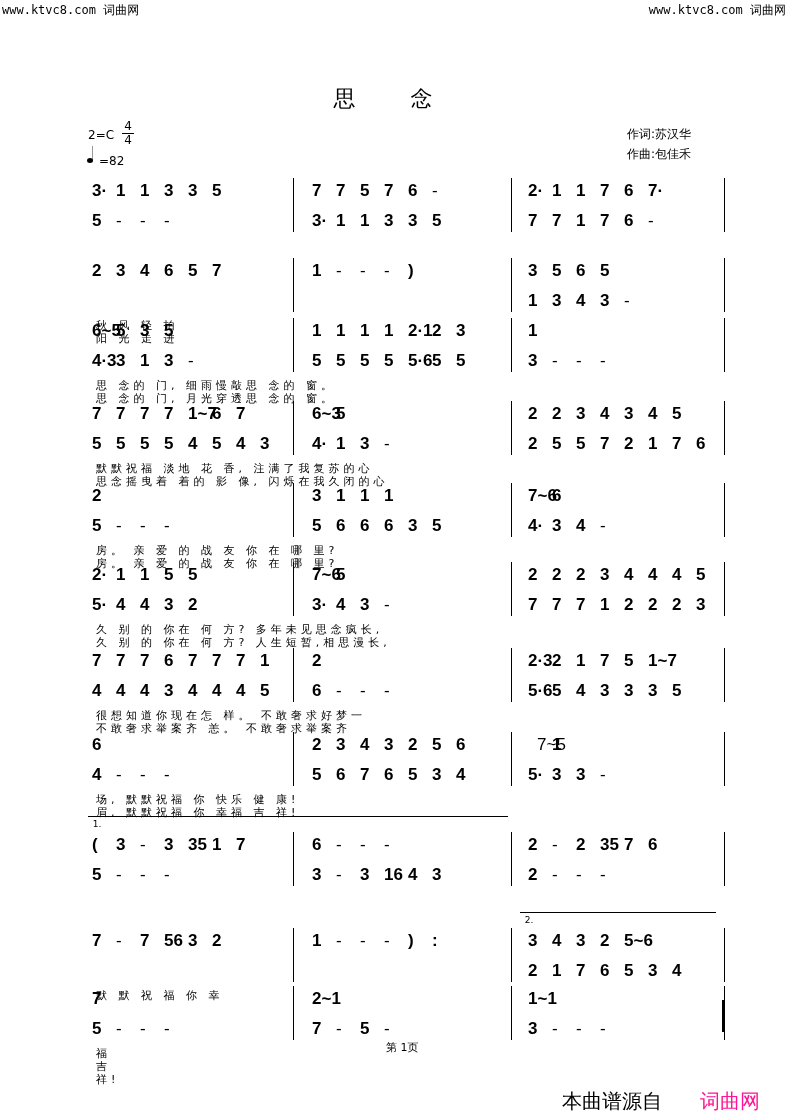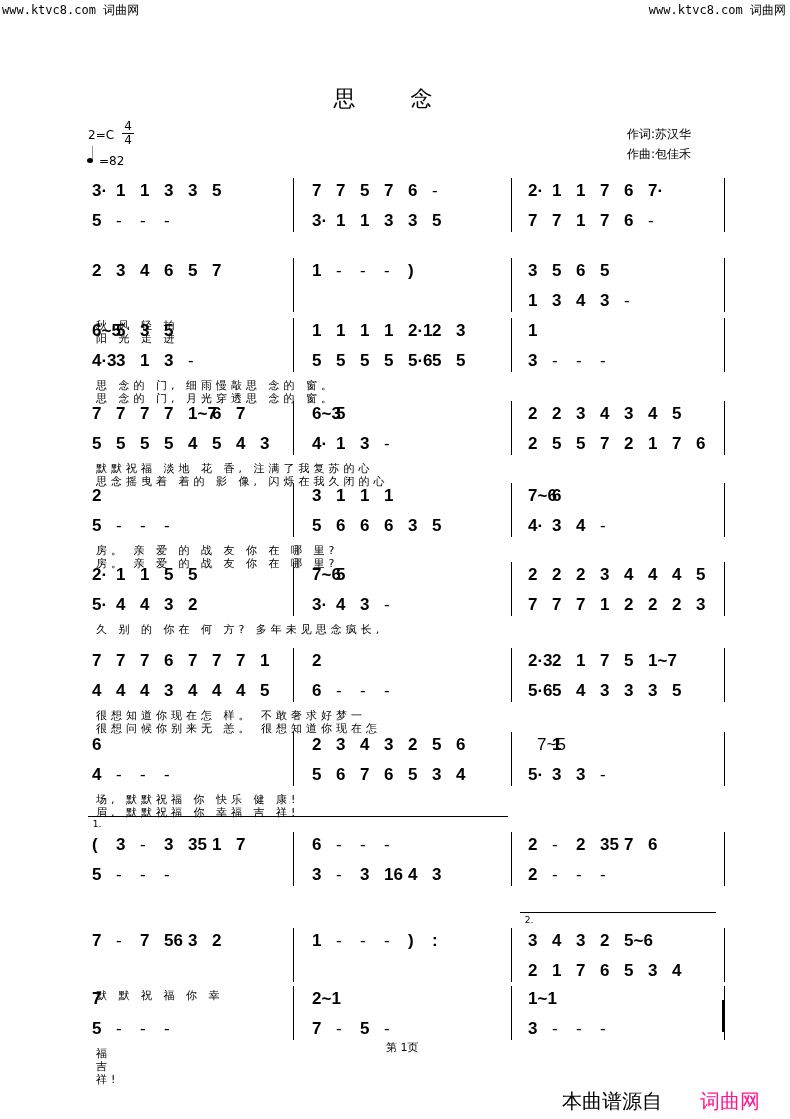--- a/index.html
+++ b/index.html
@@ -228,20 +228,21 @@
     <div class="n" style="left: 576px; top: 596px; width: auto; white-space: nowrap; font-weight: bold;">7</div>
     <div class="n" style="left: 600px; top: 596px; width: auto; white-space: nowrap; font-weight: bold;">1</div>
     <div class="n" style="left: 624px; top: 596px; width: auto; white-space: nowrap; font-weight: bold;">2</div>
     <div class="n" style="left: 648px; top: 596px; width: auto; white-space: nowrap; font-weight: bold;">2</div>
     <div class="n" style="left: 672px; top: 596px; width: auto; white-space: nowrap; font-weight: bold;">2</div>
     <div class="n" style="left: 696px; top: 596px; width: auto; white-space: nowrap; font-weight: bold;">3</div>
     <div class="bar" style="left: 293px; top: 562px; height: 54px;"></div>
     <div class="bar" style="left: 511px; top: 562px; height: 54px;"></div>
     <div class="bar" style="left: 724px; top: 562px; height: 54px;"></div>
     <div class="ly" style="left: 96px; top: 624px; width: auto; white-space: pre; letter-spacing: 4px; text-align: left;">久 别 的 你在 何 方? 多年未见思念疯长,</div>
+    <div class="ly" style="left: 96px; top: 637px; width: auto; white-space: pre; letter-spacing: 4px; text-align: left;">久 别 的 你在 何 方? 人生短暂,相思漫长,</div>
     <div class="n" style="left: 92px; top: 652px; width: auto; white-space: nowrap; font-weight: bold;">7</div>
     <div class="n" style="left: 116px; top: 652px; width: auto; white-space: nowrap; font-weight: bold;">7</div>
     <div class="n" style="left: 140px; top: 652px; width: auto; white-space: nowrap; font-weight: bold;">7</div>
     <div class="n" style="left: 164px; top: 652px; width: auto; white-space: nowrap; font-weight: bold;">6</div>
     <div class="n" style="left: 188px; top: 652px; width: auto; white-space: nowrap; font-weight: bold;">7</div>
     <div class="n" style="left: 212px; top: 652px; width: auto; white-space: nowrap; font-weight: bold;">7</div>
     <div class="n" style="left: 236px; top: 652px; width: auto; white-space: nowrap; font-weight: bold;">7</div>
     <div class="n" style="left: 260px; top: 652px; width: auto; white-space: nowrap; font-weight: bold;">1</div>
     <div class="n" style="left: 312px; top: 652px; width: auto; white-space: nowrap; font-weight: bold;">2</div>
     <div class="n" style="left: 528px; top: 652px; width: auto; white-space: nowrap; font-weight: bold;">2·3</div>
@@ -266,21 +267,21 @@
     <div class="n" style="left: 552px; top: 682px; width: auto; white-space: nowrap; font-weight: bold;">5</div>
     <div class="n" style="left: 576px; top: 682px; width: auto; white-space: nowrap; font-weight: bold;">4</div>
     <div class="n" style="left: 600px; top: 682px; width: auto; white-space: nowrap; font-weight: bold;">3</div>
     <div class="n" style="left: 624px; top: 682px; width: auto; white-space: nowrap; font-weight: bold;">3</div>
     <div class="n" style="left: 648px; top: 682px; width: auto; white-space: nowrap; font-weight: bold;">3</div>
     <div class="n" style="left: 672px; top: 682px; width: auto; white-space: nowrap; font-weight: bold;">5</div>
     <div class="bar" style="left: 293px; top: 648px; height: 54px;"></div>
     <div class="bar" style="left: 511px; top: 648px; height: 54px;"></div>
     <div class="bar" style="left: 724px; top: 648px; height: 54px;"></div>
     <div class="ly" style="left: 96px; top: 710px; width: auto; white-space: pre; letter-spacing: 4px; text-align: left;">很想知道你现在怎 样。 不敢奢求好梦一</div>
-    <div class="ly" style="left: 96px; top: 723px; width: auto; white-space: pre; letter-spacing: 4px; text-align: left;">很想问候你别来无 恙。 很想知道你现在怎</div>
+    <div class="ly" style="left: 96px; top: 723px; width: auto; white-space: pre; letter-spacing: 4px; text-align: left;">不敢奢求举案齐 恙。 不敢奢求举案齐</div>
     <div class="n" style="left: 92px; top: 736px; width: auto; white-space: nowrap; font-weight: bold;">6</div>
     <div class="n" style="left: 312px; top: 736px; width: auto; white-space: nowrap; font-weight: bold;">2</div>
     <div class="n" style="left: 336px; top: 736px; width: auto; white-space: nowrap; font-weight: bold;">3</div>
     <div class="n" style="left: 360px; top: 736px; width: auto; white-space: nowrap; font-weight: bold;">4</div>
     <div class="n" style="left: 384px; top: 736px; width: auto; white-space: nowrap; font-weight: bold;">3</div>
     <div class="n" style="left: 408px; top: 736px; width: auto; white-space: nowrap; font-weight: bold;">2</div>
     <div class="n" style="left: 432px; top: 736px; width: auto; white-space: nowrap; font-weight: bold;">5</div>
     <div class="n" style="left: 456px; top: 736px; width: auto; white-space: nowrap; font-weight: bold;">6</div>
     <div class="n" style="left: 537px; top: 736px; width: auto; white-space: nowrap; font-weight: normal;">7~5</div>
     <div class="n" style="left: 552px; top: 736px; width: auto; white-space: nowrap; font-weight: bold;">1</div>

